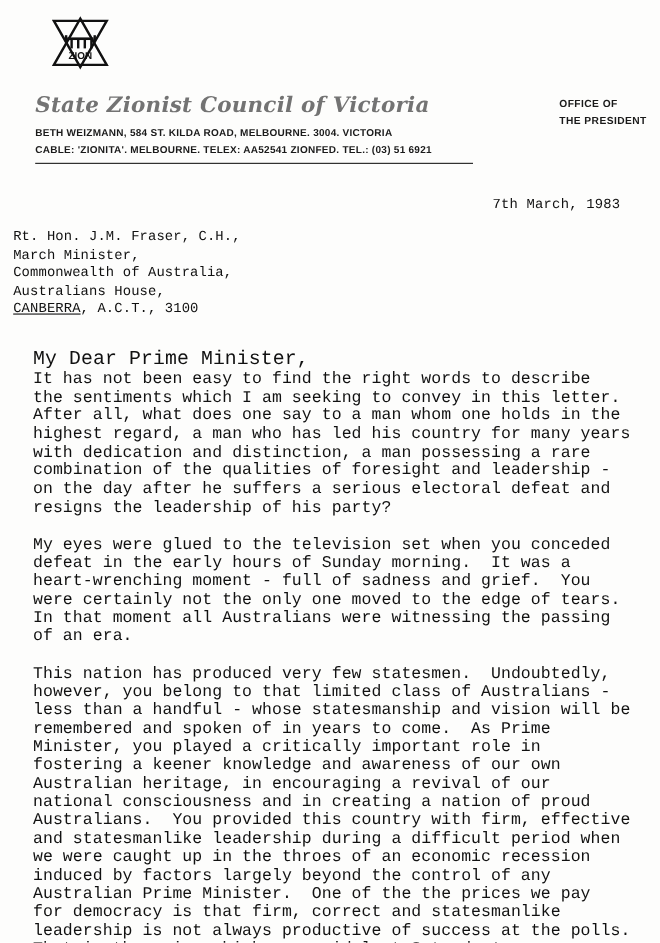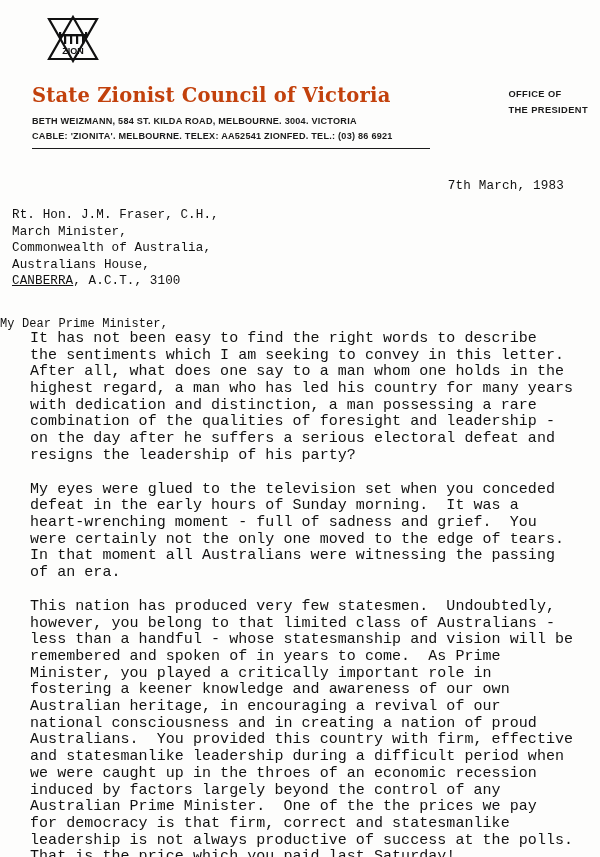--- a/index.html
+++ b/index.html
@@ -33,23 +33,24 @@
     width: 78px;
     height: 62px;
     margin-left: 4px;
     position: relative;
   }
   .logo svg { display: block; }
 
   .org-name {
     font-family: "DejaVu Serif", serif;
     font-weight: bold;
+    font-style: italic;
     font-size: 19.5px;
     letter-spacing: 0.2px;
-    color: #c2410c;
+    color: #737373;
     margin-top: 8px;
     margin-left: 2px;
   }
   .addr-block {
     margin-top: 7px;
     margin-left: 2px;
     font-family: "Liberation Sans", sans-serif;
     font-weight: bold;
     font-size: 9.1px;
     letter-spacing: 0.25px;
@@ -88,21 +89,22 @@
     margin-top: 14px;
     padding-left: 12px;
     font-size: 12.6px;
     line-height: 16.6px;
     letter-spacing: 0.1px;
   }
   .addressee .uline { text-decoration: underline; }
 
   .salutation {
     margin-top: 27px;
-    font-size: 12px;
+    padding-left: 30px;
+    font-size: 18px;
     letter-spacing: 0.1px;
   }
   .para {
     margin-top: 17px;
     padding-left: 30px;
     padding-right: 22px;
     font-size: 15px;
     line-height: 16.7px;
     letter-spacing: 0.05px;
     white-space: pre-wrap;
@@ -132,21 +134,21 @@
           <rect x="51" y="18" width="2.2" height="6"></rect>
         </g>
         <text x="39" y="40" font-family="Liberation Sans, sans-serif" font-size="9" font-weight="bold" text-anchor="middle" fill="#111111">ZION</text>
       </svg>
     </div>
 
     <div class="org-name">State Zionist Council of Victoria</div>
 
     <div class="addr-block">
       <div>BETH WEIZMANN, 584 ST. KILDA ROAD, MELBOURNE. 3004. VICTORIA</div>
-      <div>CABLE: 'ZIONITA'. MELBOURNE.   TELEX: AA52541 ZIONFED.   TEL.: (03) 86 6921</div>
+      <div>CABLE: 'ZIONITA'. MELBOURNE.   TELEX: AA52541 ZIONFED.   TEL.: (03) 51 6921</div>
     </div>
 
     <hr class="rule">
 
     <div class="office-block">
       <div>OFFICE OF</div>
       <div>THE PRESIDENT</div>
     </div>
   </div>
 

